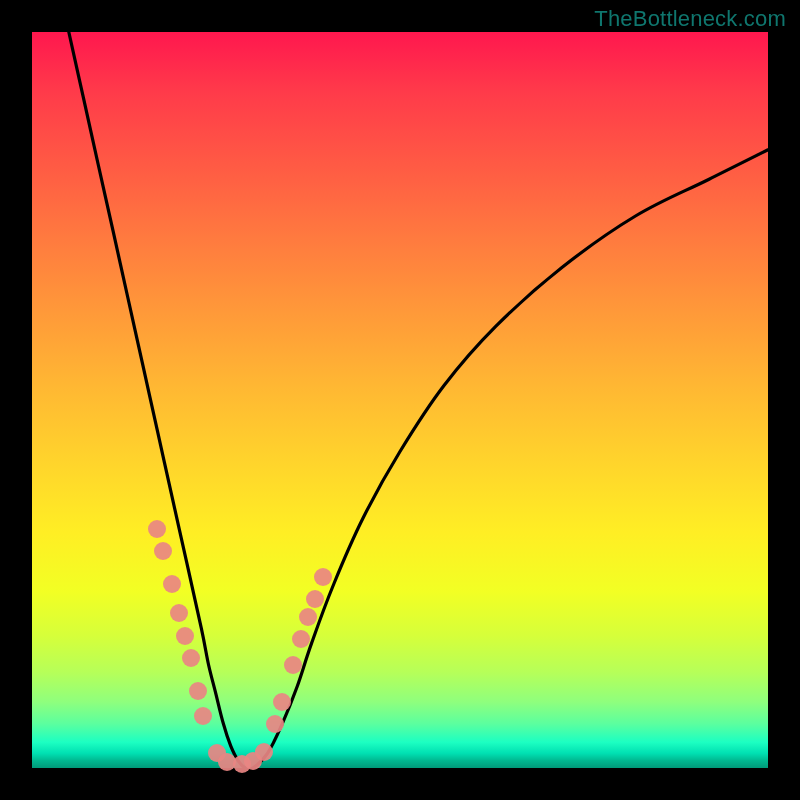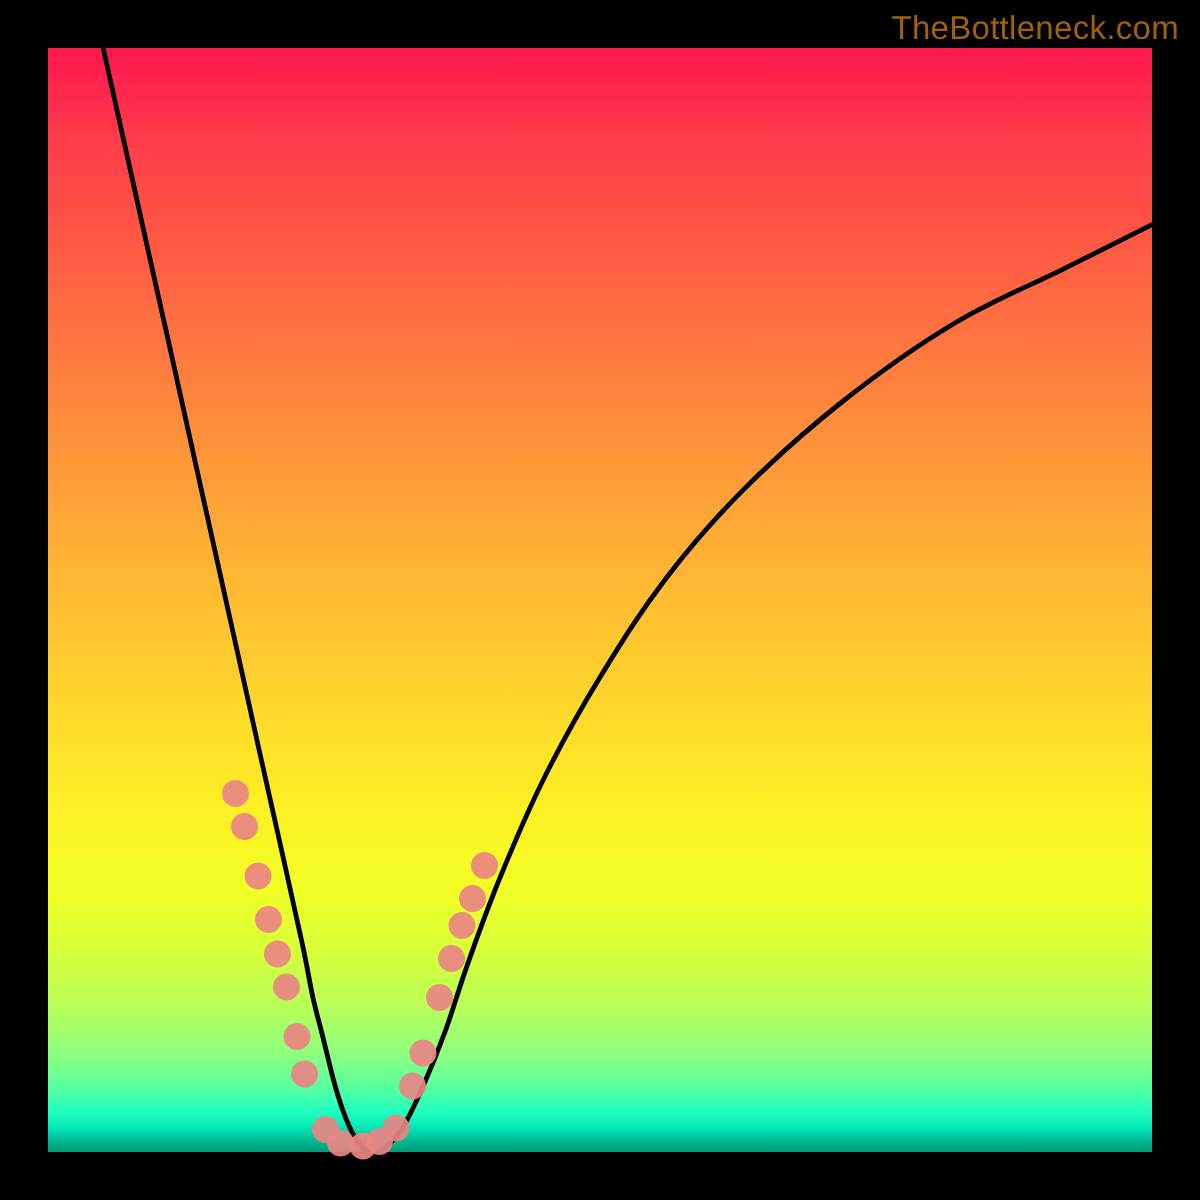--- a/index.html
+++ b/index.html
@@ -41,21 +41,21 @@
       #1cffc2 96.5%,
       #00e0b2 98%,
       #00b890 99%,
       #009a79 100%
     );
   }
   .watermark {
     position: absolute;
     top: 6px;
     right: 14px;
-    color: #a16207;
+    color: #0f766e;
     font-size: 22px;
     font-weight: 500;
     letter-spacing: 0.2px;
     user-select: none;
   }
   svg.curve {
     position: absolute;
     left: 0;
     top: 0;
     width: 736px;

